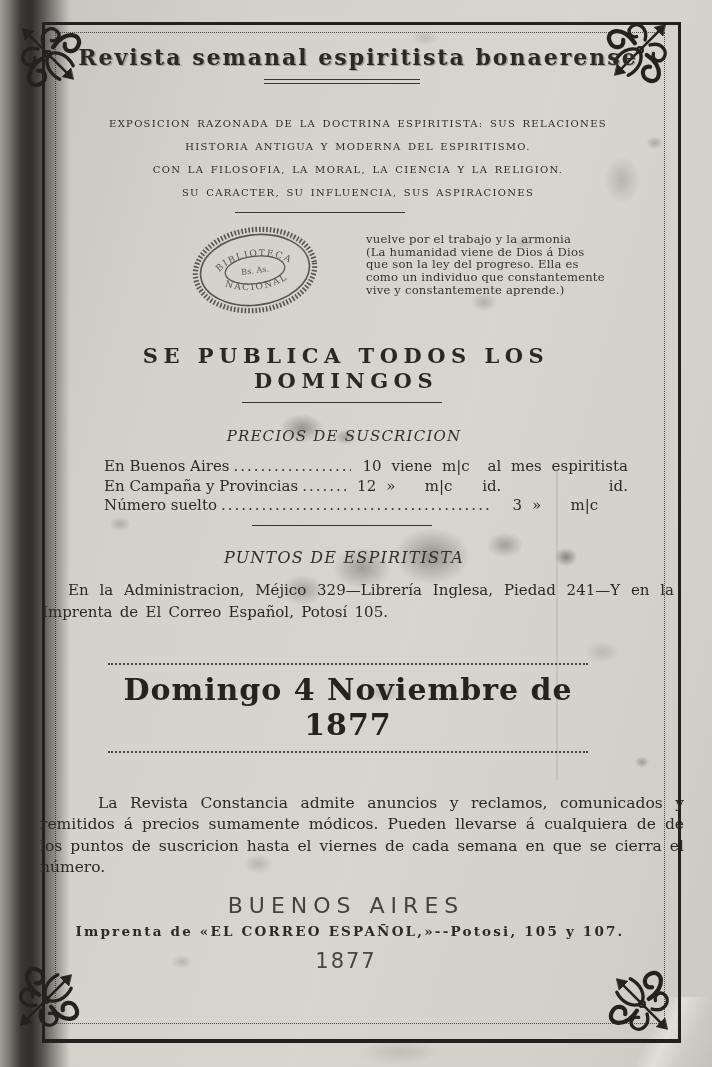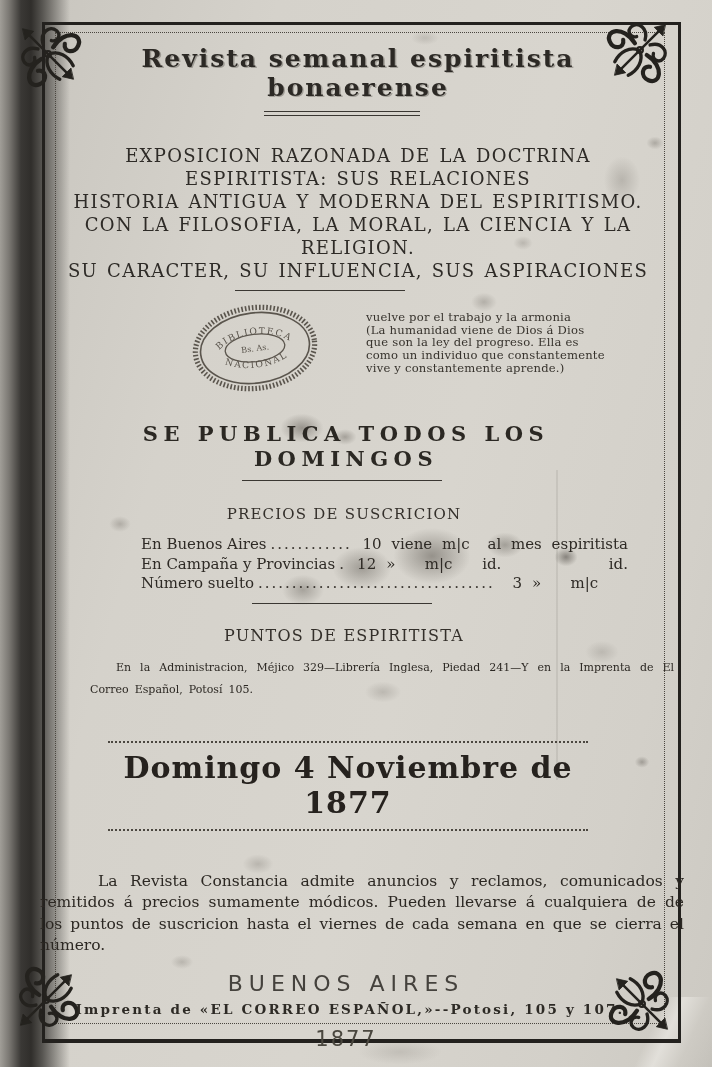--- a/index.html
+++ b/index.html
@@ -39,44 +39,44 @@
     border:3px solid #23211e;border-bottom-width:4px;}
   .frame-inner{position:absolute;left:55px;top:32px;width:608px;height:990px;
     border:1px dotted #4a463f;}
   svg.corner{position:absolute;width:84px;height:84px;}
   .c-tl{left:6px;top:12px;}
   .c-tr{left:598px;top:8px;transform:scaleX(-1);}
   .c-bl{left:4px;top:958px;transform:scaleY(-1);}
   .c-br{left:600px;top:962px;transform:scale(-1,-1);}
   .content{position:absolute;left:58px;top:34px;width:600px;text-align:center;}
   .title{margin:18px 0 0 0;font-size:46px;font-weight:400;letter-spacing:7px;color:#211e1b;line-height:56px;}
-  .subtitle{margin-top:10px;font-size:25px;font-weight:bold;letter-spacing:2px;color:#2c2925;
+  .subtitle{margin-top:10px;font-size:22px;font-weight:bold;letter-spacing:2px;color:#2c2925;
     text-shadow:1.4px 1.4px 0 rgba(40,36,30,.30);}
   .rule{border-top:1.5px solid #3a3732;transform:translateX(-16px);}
   .rule-double{width:156px;height:3px;border-bottom:1px solid #3a3732;margin:9px auto 0;}
   .rule-a{width:170px;margin:8px auto 0;transform:translateX(-38px);}
   .rule-b{width:200px;margin:9px auto 0;}
   .rule-c{width:180px;margin:9px auto 0;}
-  .exposition{margin-top:28px;font-size:18px;letter-spacing:1.3px;line-height:23px;color:#2e2b27;word-spacing:2px;}
+  .exposition{margin-top:28px;font-size:10px;letter-spacing:1.3px;line-height:23px;color:#2e2b27;word-spacing:2px;}
   .stamp-row{margin-top:8px;display:flex;align-items:flex-start;text-align:left;height:116px;}
   svg.stamp{margin-left:128px;width:138px;height:98px;flex:none;opacity:.88;}
   .quote{margin-left:42px;margin-top:12px;width:240px;font-size:11.6px;line-height:12.7px;
     color:#36322c;letter-spacing:.2px;}
   .publish{margin-top:6px;font-size:21px;font-weight:bold;letter-spacing:5.5px;color:#2b2823;transform:translateX(-12px);}
-  .section-heading{margin-top:24px;font-size:15px;letter-spacing:1.2px;color:#332f2a;transform:translateX(-14px);}
+  .section-heading{margin-top:24px;font-size:15px;letter-spacing:1.2px;color:#332f2a;transform:translateX(-14px);font-style:italic;}
   .puntos{margin-top:22px;font-size:16px;}
   .price-rows{margin-top:12px;padding:0 30px 0 46px;text-align:left;font-size:15px;line-height:19.5px;color:#2e2a25;}
-  .price-row{display:flex;align-items:flex-start;margin-left:37px;}
+  .price-row{display:flex;align-items:flex-start;}
   .pr-label{white-space:nowrap;flex:none;}
   .pr-leader{flex:1 1 auto;overflow:hidden;white-space:nowrap;letter-spacing:2px;color:#3b3731;margin:0 4px;}
   .pr-amount{flex:none;width:26px;text-align:right;margin-right:10px;}
   .pr-unit{flex:none;width:96px;word-spacing:5px;}
   .pr-note{flex:none;word-spacing:5px;}
-  .address{margin:12px -16px 0 -16px;text-align:justify;text-indent:26px;font-size:11px;line-height:22px;
-    word-spacing:2.5px;color:#2c2823;padding-left:48px;}
+  .address{margin:12px -16px 0 -16px;text-align:justify;text-indent:26px;font-size:15px;line-height:22px;
+    word-spacing:2.5px;color:#2c2823;}
   .date-banner{margin:40px auto 0;width:480px;transform:translateX(-10px);
     border-top:2px dotted #4b4740;border-bottom:2px dotted #4b4740;
     padding:7px 0 9px 0;font-size:30px;font-weight:bold;letter-spacing:1px;color:#26221e;}
   .notice{margin:40px -26px 0 -18px;text-align:justify;text-indent:58px;font-size:15.5px;line-height:21.5px;
     word-spacing:3px;color:#2c2823;}
   .footer-city{margin-top:14px;font-family:"DejaVu Sans",sans-serif;font-size:22px;letter-spacing:6px;color:#45423d;transform:translateX(-12px);}
   .footer-printer{margin-top:5px;font-size:13.5px;font-weight:bold;letter-spacing:2.2px;color:#2d2a25;transform:translateX(-8px);}
   .footer-year{margin-top:10px;font-family:"DejaVu Sans",sans-serif;font-size:21px;letter-spacing:2px;color:#4a473f;transform:translateX(-12px);}
   .stamp-text{font-family:"DejaVu Serif",serif;fill:#4a443c;}
 </style>

